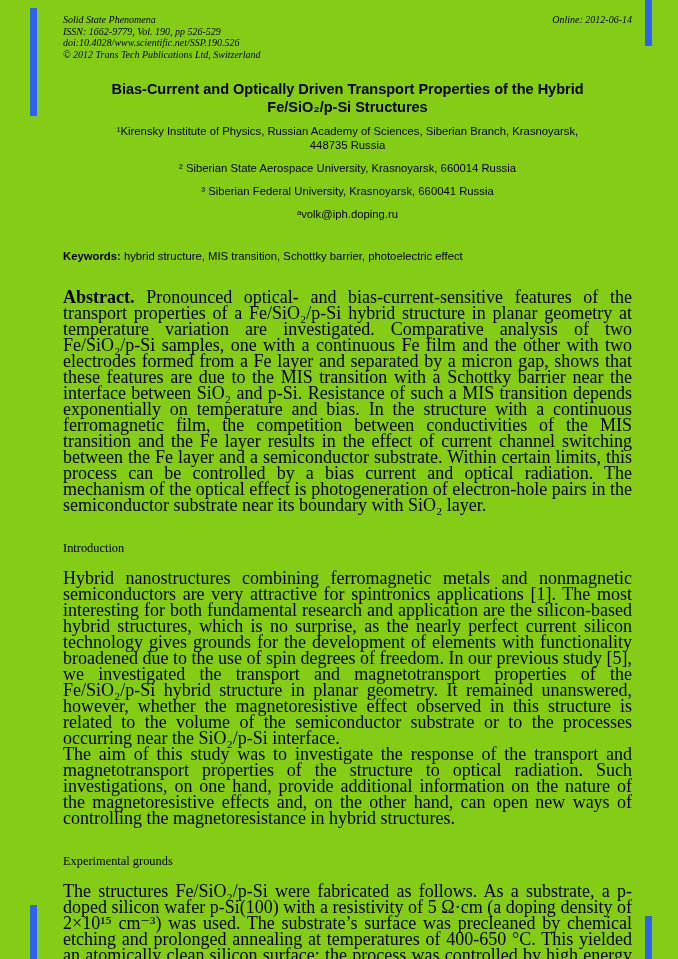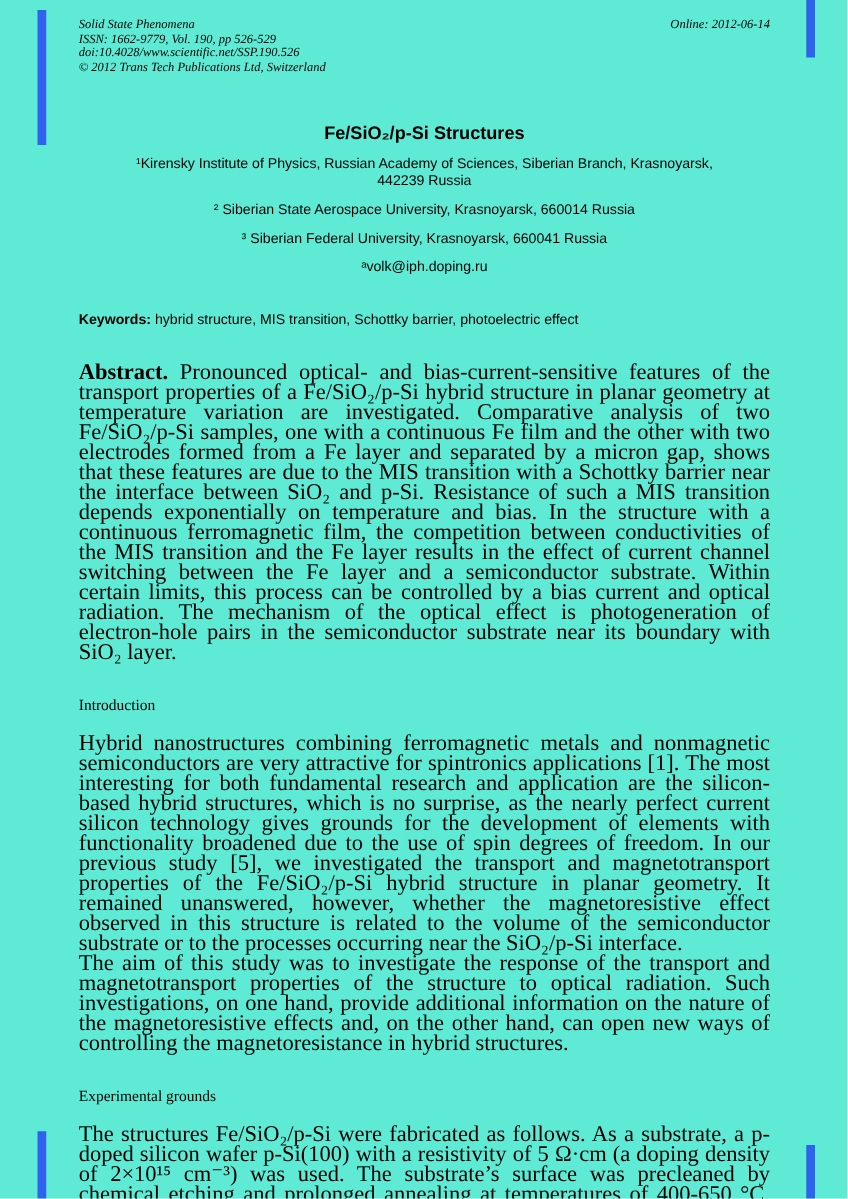--- a/index.html
+++ b/index.html
@@ -1,22 +1,22 @@
 <!DOCTYPE html>
 <html><head>
 <meta charset="utf-8">
 <style>
   * { box-sizing: border-box; }
   html, body { margin: 0; padding: 0; background: #ffffff; }
   .page {
     position: relative;
     width: 678px;
     height: 959px;
-    background: #5eead4;
-    padding: 14px 62px 0 63px;
+    background: #84cc16;
+    padding: 14px 46px 0 63px;
     font-family: "Liberation Serif", "DejaVu Serif", serif;
     color: #000;
     overflow: hidden;
   }
   .edge-bar { position: absolute; width: 7px; background: #2f63ee; }
   .bar-tl { left: 30px; top: 8px;   height: 108px; }
   .bar-bl { left: 30px; top: 905px; height: 54px; }
   .bar-tr { left: 645px; top: 0;    height: 46px; }
   .bar-br { left: 645px; top: 916px; height: 43px; }
 
@@ -88,29 +88,29 @@
     <div class="head-left">
       <div>Solid State Phenomena</div>
       <div>ISSN: 1662-9779, Vol. 190, pp 526-529</div>
       <div>doi:10.4028/www.scientific.net/SSP.190.526</div>
       <div>© 2012 Trans Tech Publications Ltd, Switzerland</div>
     </div>
     <div class="head-right">Online: 2012-06-14</div>
   </header>
 
   <h1 class="title">
-    <br>
+    <span>Bias-Current and Optically Driven Transport Properties of the Hybrid</span><br>
     <span>Fe/SiO₂/p-Si Structures</span>
   </h1>
 
   <div class="authors">
   </div>
 
   <div class="affiliations">
-    <p class="aff">¹Kirensky Institute of Physics, Russian Academy of Sciences, Siberian Branch, Krasnoyarsk, 442239 Russia</p>
+    <p class="aff">¹Kirensky Institute of Physics, Russian Academy of Sciences, Siberian Branch, Krasnoyarsk, 448735 Russia</p>
     <p class="aff">² Siberian State Aerospace University, Krasnoyarsk, 660014 Russia</p>
     <p class="aff">³ Siberian Federal University, Krasnoyarsk, 660041 Russia</p>
     <p class="aff">ᵃvolk@iph.doping.ru</p>
   </div>
 
   <p class="keywords">
     <b>Keywords:</b><span> hybrid structure, MIS transition, Schottky barrier, photoelectric effect</span>
   </p>
 
   <p class="body-text abstract">

